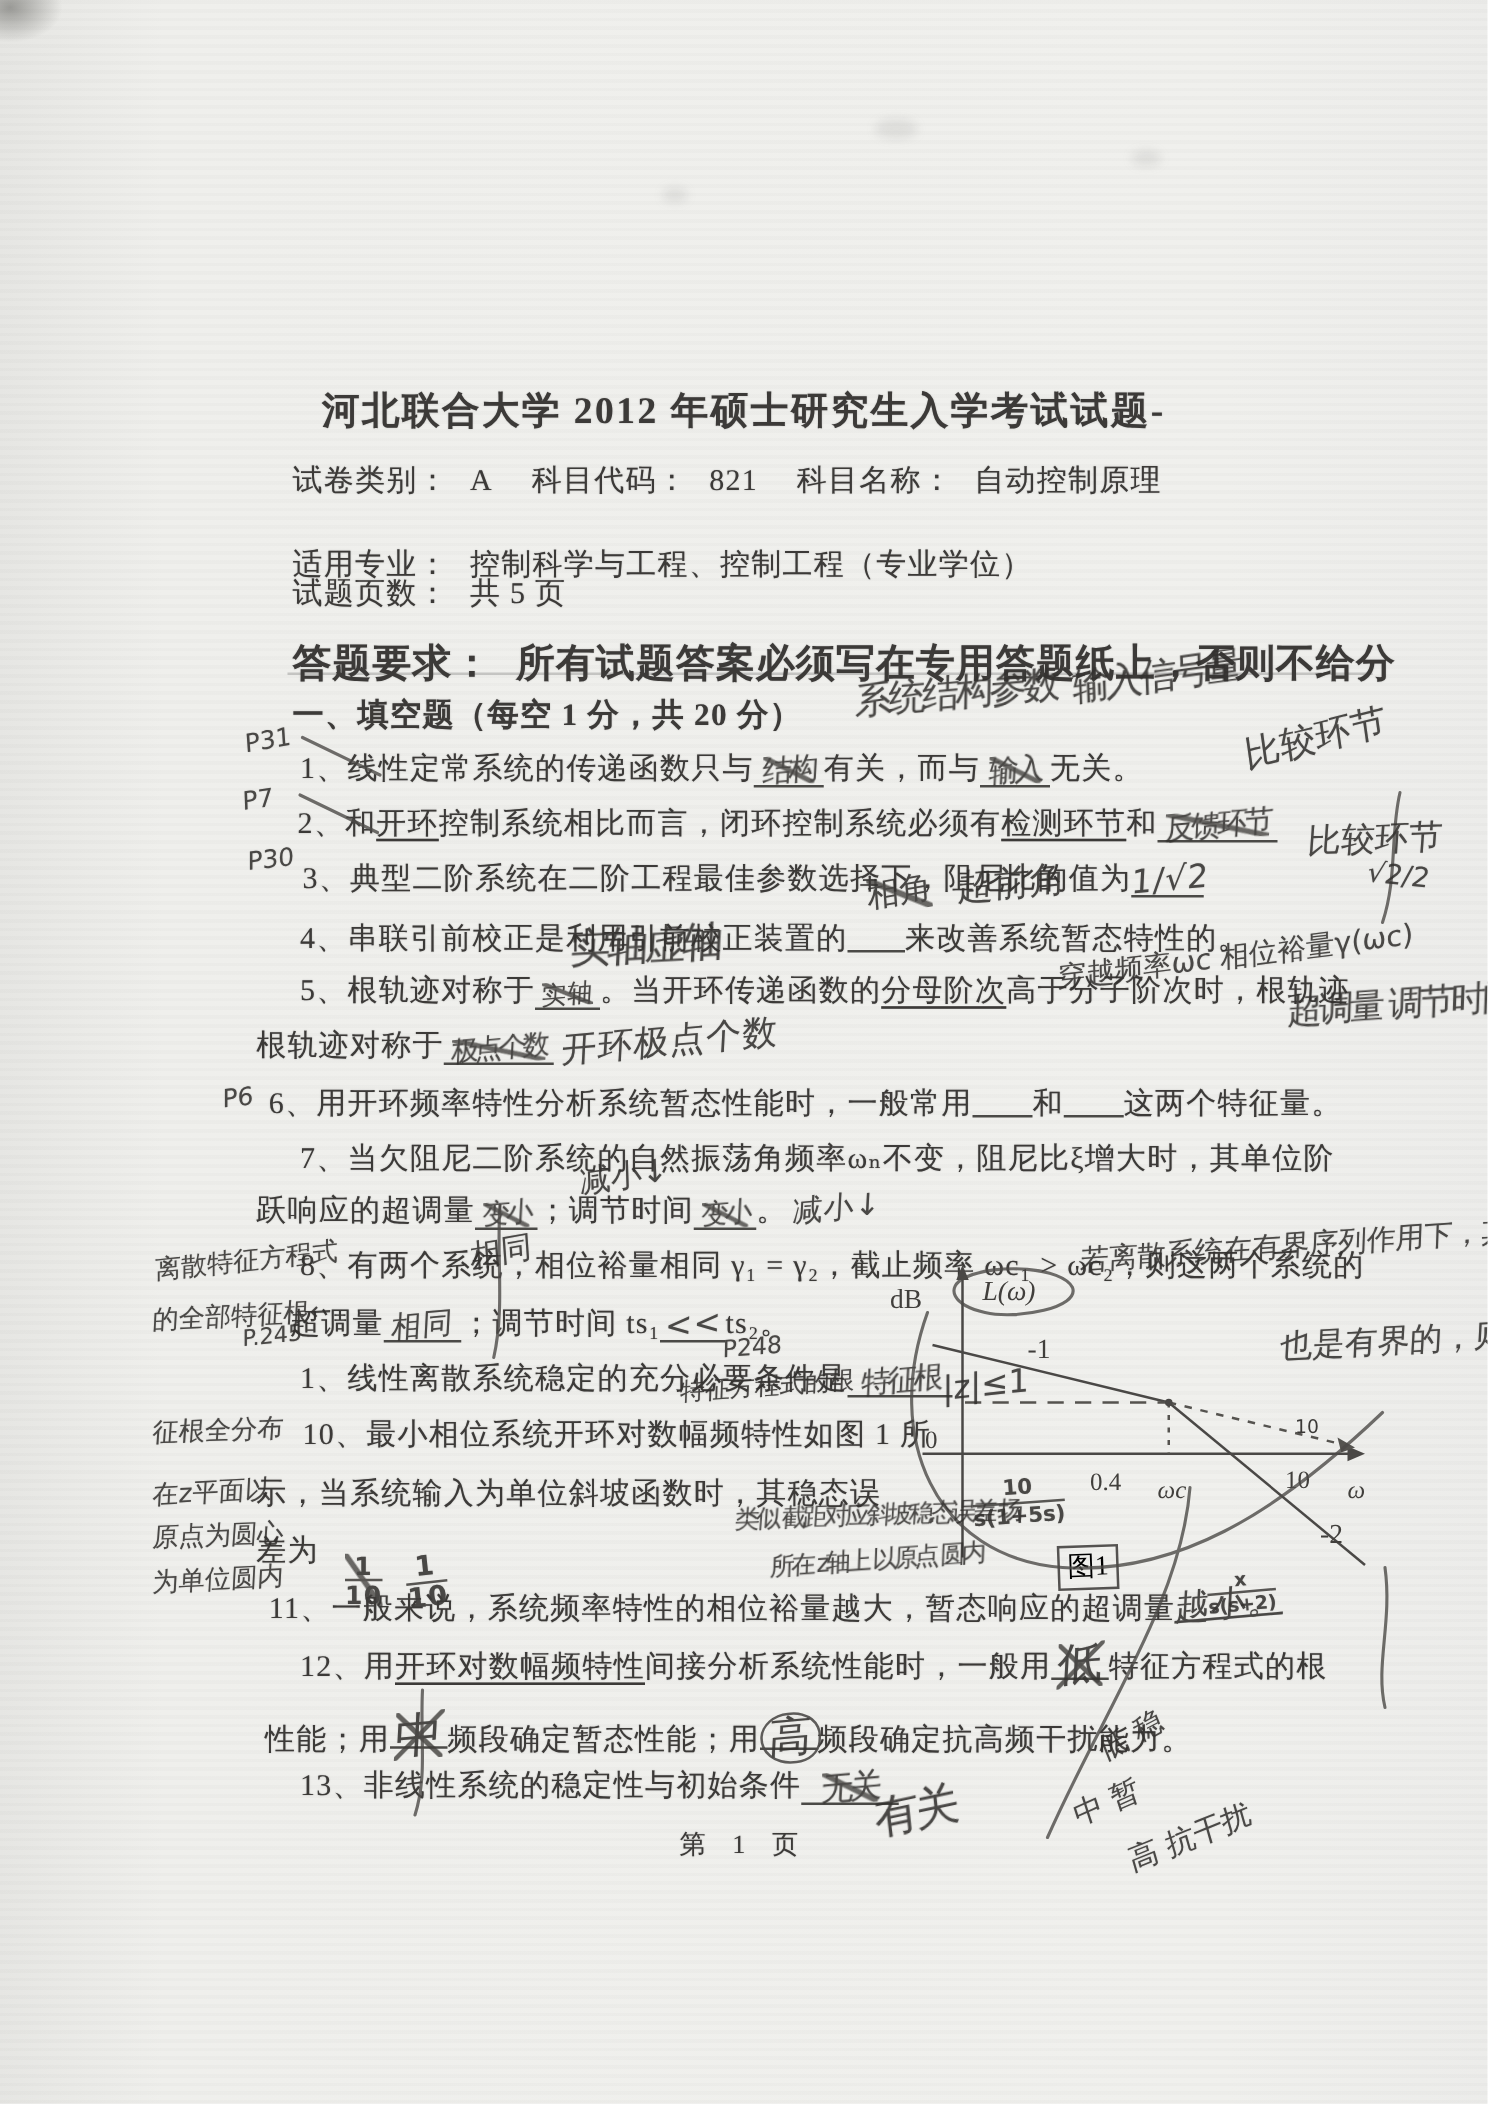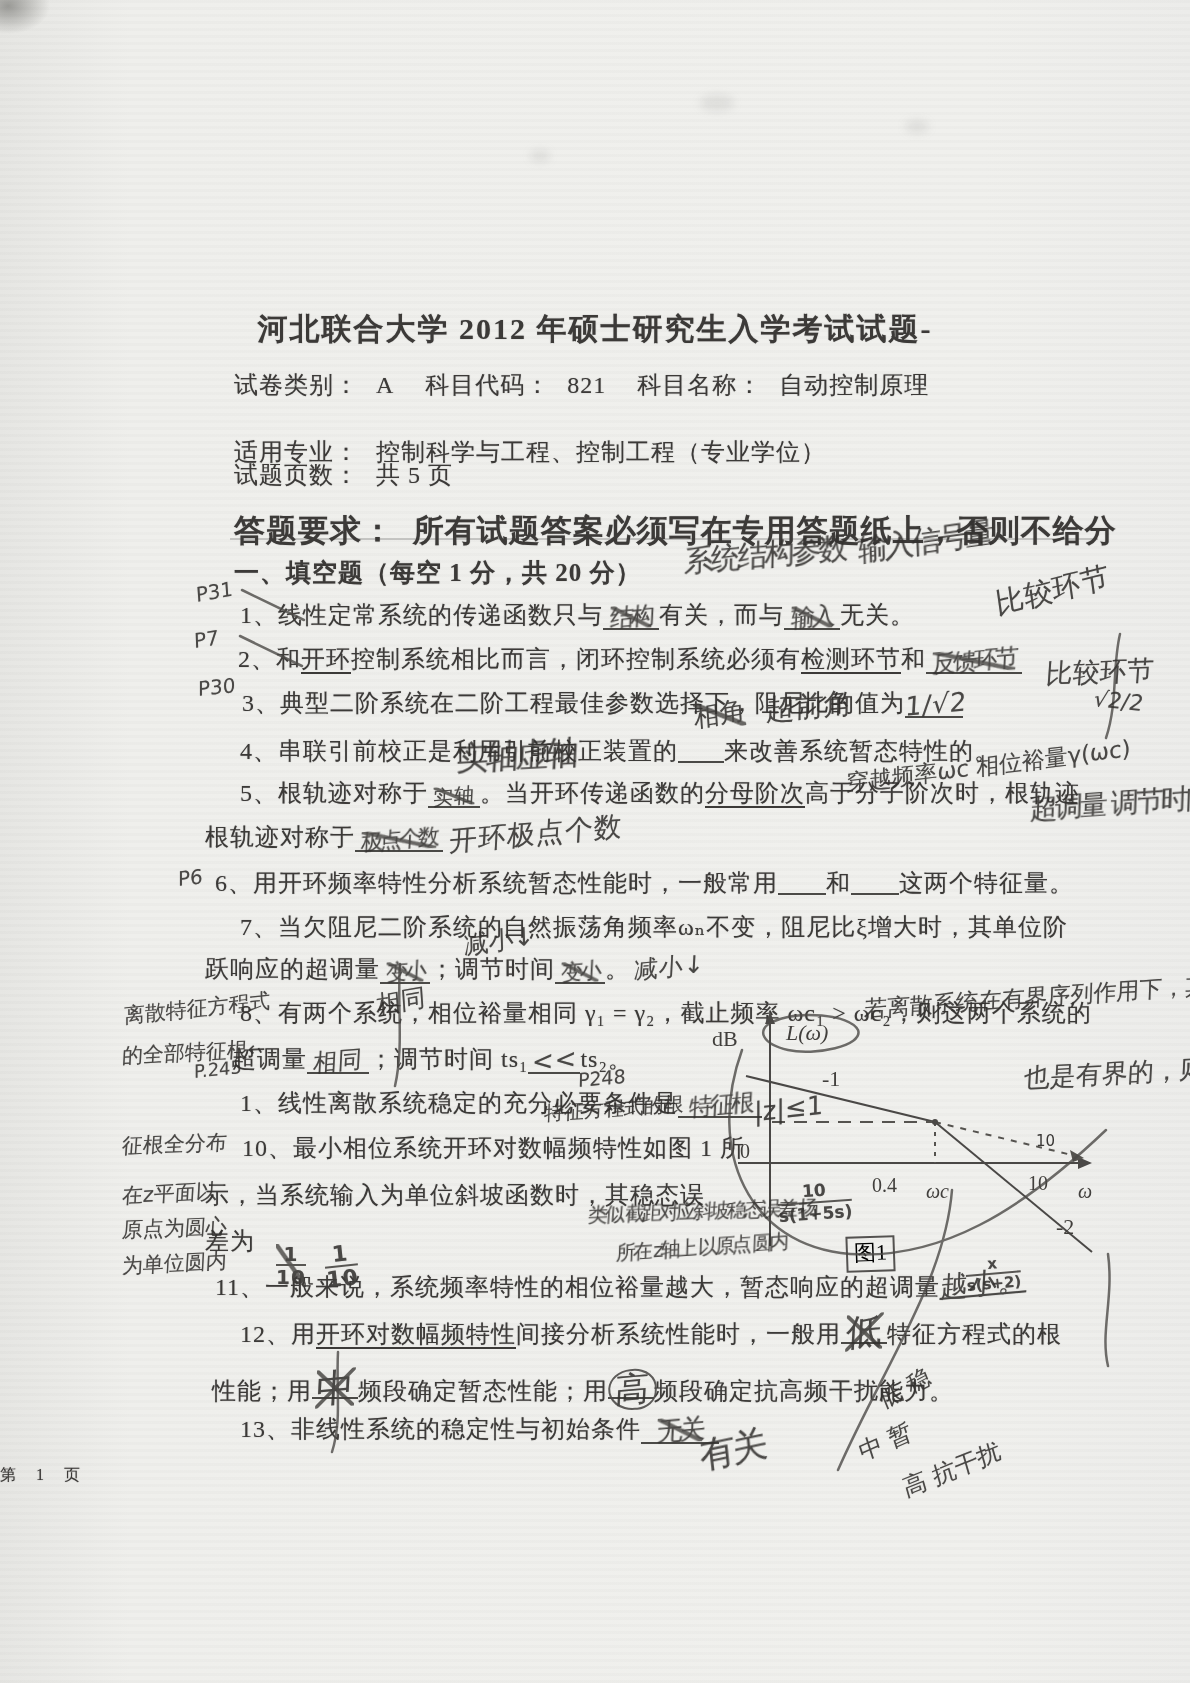--- a/index.html
+++ b/index.html
@@ -38,21 +38,21 @@
     vertical-align:-12px;}
   .frac .den{border-top:2px solid #44423f;padding-top:1px;}
   .frac.abs{position:absolute;}
   .artifact{position:absolute;background:#a9a9a6;opacity:.6;}
   .smudge{position:absolute;background:rgba(120,120,118,.14);border-radius:50%;filter:blur(4px);}
   .overlay{position:absolute;left:0;top:0;pointer-events:none;}
   svg text{font-family:"Liberation Serif","DejaVu Serif",serif;fill:#413f3c;}
   svg text.hwt{font-family:"DejaVu Sans",sans-serif;fill:#3a3836;}
   .caption-box{position:absolute;border:2px solid #545250;padding:0 6px 2px 6px;
     font-size:22px;transform:rotate(-2deg);}
-  .footer{left:0;right:0;text-align:left;font-size:16px;letter-spacing:8px;}
+  .footer{left:0;right:0;text-align:center;font-size:21px;letter-spacing:8px;}
 </style>
 </head>
 <body>
 
 <div class="smudge" style="left:700px;top:95px;width:34px;height:16px;"></div>
 <div class="smudge" style="left:530px;top:150px;width:20px;height:12px;"></div>
 <div class="smudge" style="left:905px;top:120px;width:24px;height:13px;"></div>
 
 <div class="line title" style="top:312px;">河北联合大学 2012 年硕士研究生入学考试试题-</div>
 <div class="line" style="left:234px;top:368px;">

